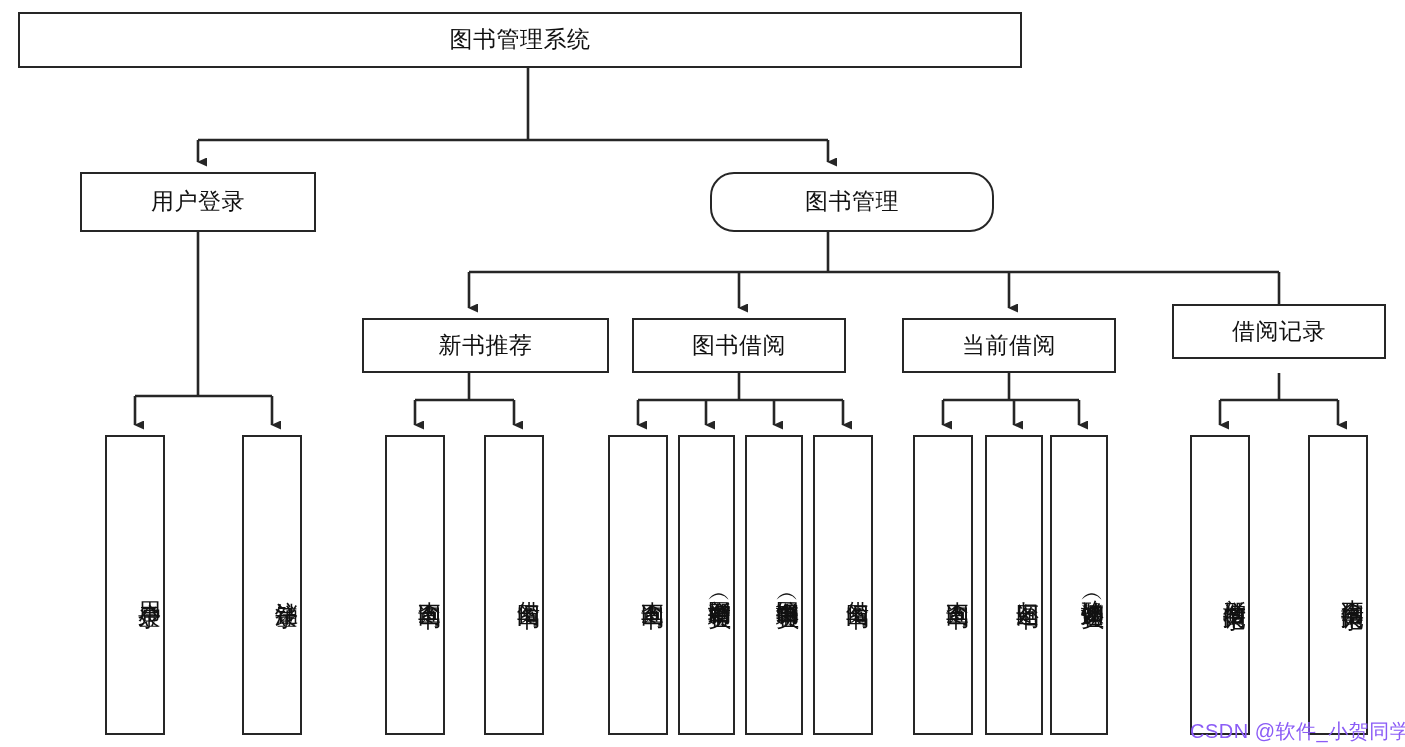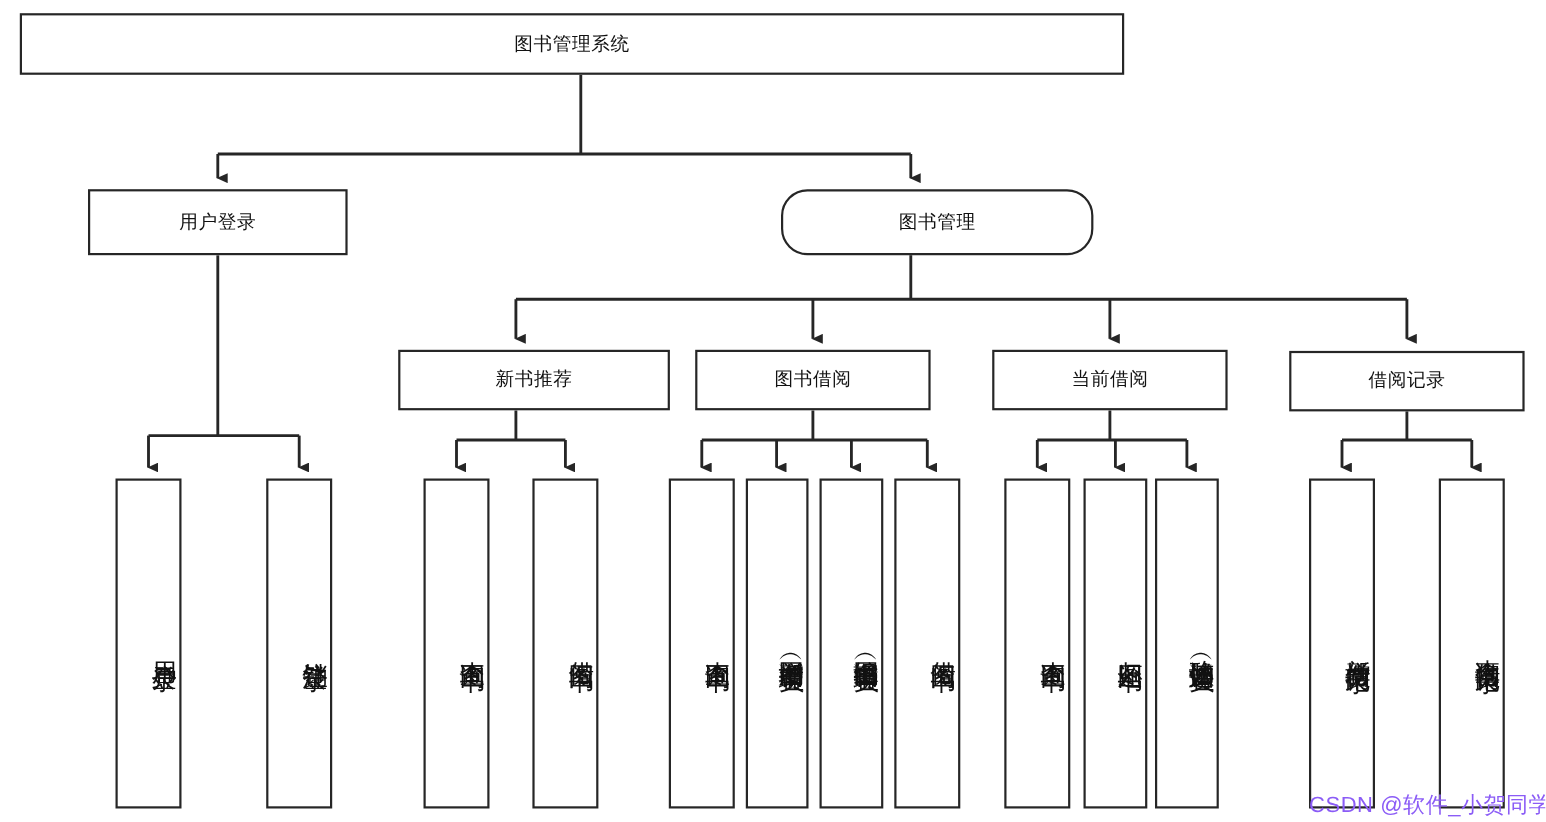--- a/index.html
+++ b/index.html
@@ -30,21 +30,21 @@
     box-sizing: border-box;
     border: 2px solid #262626;
     background: #ffffff;
     display: flex;
     align-items: center;
     justify-content: center;
     color: #111111;
     line-height: 1.18;
   }
   .node.horiz {
-    font-size: 17px;
+    font-size: 23px;
     letter-spacing: 0.5px;
     justify-content: center;
   }
   .node.vert {
     writing-mode: vertical-rl;
     text-orientation: upright;
     font-size: 23px;
     align-items: flex-start;
     justify-content: center;
     padding-top: 4px;
@@ -139,21 +139,21 @@
 
   <div class="node horiz" id="node-l2-0" style="left: 362px; top: 318px; width: 247px; height: 55px;">
     <span>新书推荐</span>
   </div>
   <div class="node horiz" id="node-l2-2" style="left: 902px; top: 318px; width: 214px; height: 55px;">
     <span>当前借阅</span>
   </div>
   <div class="node horiz" id="node-l2-1" style="left: 632px; top: 318px; width: 214px; height: 55px;">
     <span>图书借阅</span>
   </div>
-  <div class="node horiz" id="node-l2-3" style="left: 1172px; top: 319px; width: 214px; height: 55px;">
+  <div class="node horiz" id="node-l2-3" style="left: 1172px; top: 304px; width: 214px; height: 55px;">
     <span>借阅记录</span>
   </div>
 
   <div class="node vert" id="node-leaf-0" style="left: 105px; top: 435px; width: 60px; height: 300px;">
     <span class="vtext">用户登录</span>
   </div>
   <div class="node vert" id="node-leaf-1" style="left: 242px; top: 435px; width: 60px; height: 300px;">
     <span class="vtext">注销登录</span>
   </div>
   <div class="node vert" id="node-leaf-2" style="left: 385px; top: 435px; width: 60px; height: 300px;">

